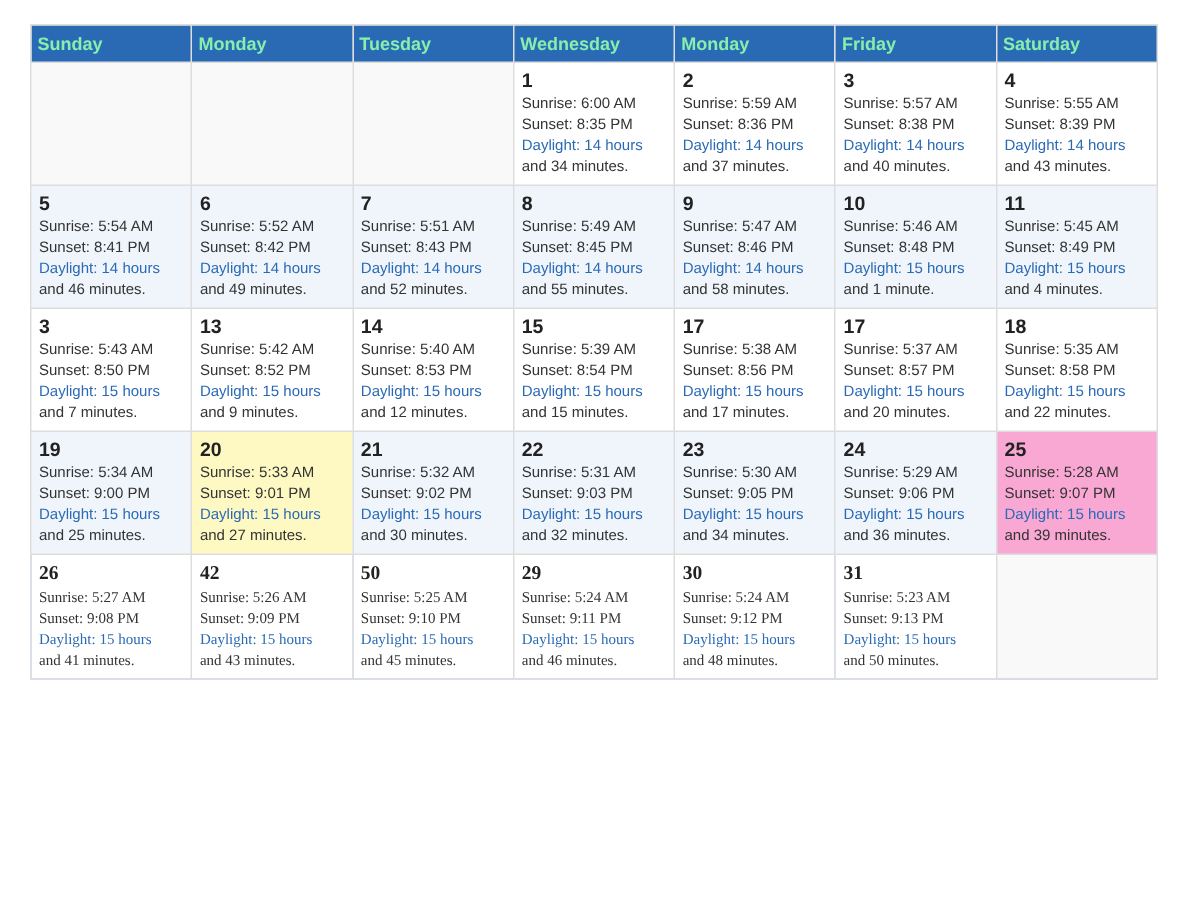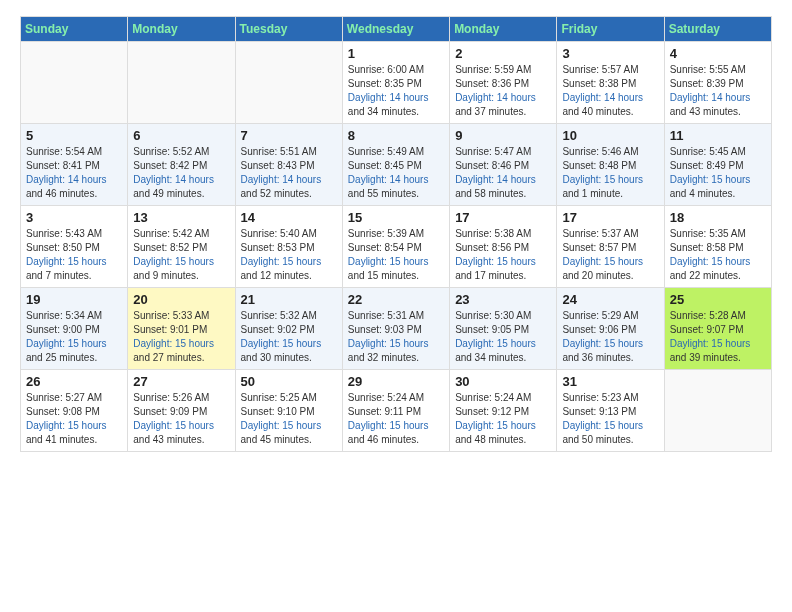--- a/index.html
+++ b/index.html
@@ -135,32 +135,32 @@
             <div class="day-info">Sunrise: 5:31 AM<br>Sunset: 9:03 PM<br><span style="color:#2a6ab5">Daylight: 15 hours</span><br>and 32 minutes.</div>
           </td>
           <td style="background: rgb(240, 245, 251);">
             <div class="day-num">23</div>
             <div class="day-info">Sunrise: 5:30 AM<br>Sunset: 9:05 PM<br><span style="color:#2a6ab5">Daylight: 15 hours</span><br>and 34 minutes.</div>
           </td>
           <td style="background: rgb(240, 245, 251);">
             <div class="day-num">24</div>
             <div class="day-info">Sunrise: 5:29 AM<br>Sunset: 9:06 PM<br><span style="color:#2a6ab5">Daylight: 15 hours</span><br>and 36 minutes.</div>
           </td>
-          <td style="background: #bef264;">
+          <td style="background: #f9a8d4;">
             <div class="day-num">25</div>
             <div class="day-info">Sunrise: 5:28 AM<br>Sunset: 9:07 PM<br><span style="color:#2a6ab5">Daylight: 15 hours</span><br>and 39 minutes.</div>
           </td>
         </tr>
-        <tr style="background: #3b82f6;">
+        <tr style="background: #3b82f6; font-family: Liberation Serif, serif;">
           <td>
             <div class="day-num">26</div>
             <div class="day-info">Sunrise: 5:27 AM<br>Sunset: 9:08 PM<br><span style="color:#2a6ab5">Daylight: 15 hours</span><br>and 41 minutes.</div>
           </td>
           <td>
-            <div class="day-num">27</div>
+            <div class="day-num">42</div>
             <div class="day-info">Sunrise: 5:26 AM<br>Sunset: 9:09 PM<br><span style="color:#2a6ab5">Daylight: 15 hours</span><br>and 43 minutes.</div>
           </td>
           <td>
             <div class="day-num">50</div>
             <div class="day-info">Sunrise: 5:25 AM<br>Sunset: 9:10 PM<br><span style="color:#2a6ab5">Daylight: 15 hours</span><br>and 45 minutes.</div>
           </td>
           <td>
             <div class="day-num">29</div>
             <div class="day-info">Sunrise: 5:24 AM<br>Sunset: 9:11 PM<br><span style="color:#2a6ab5">Daylight: 15 hours</span><br>and 46 minutes.</div>
           </td>

